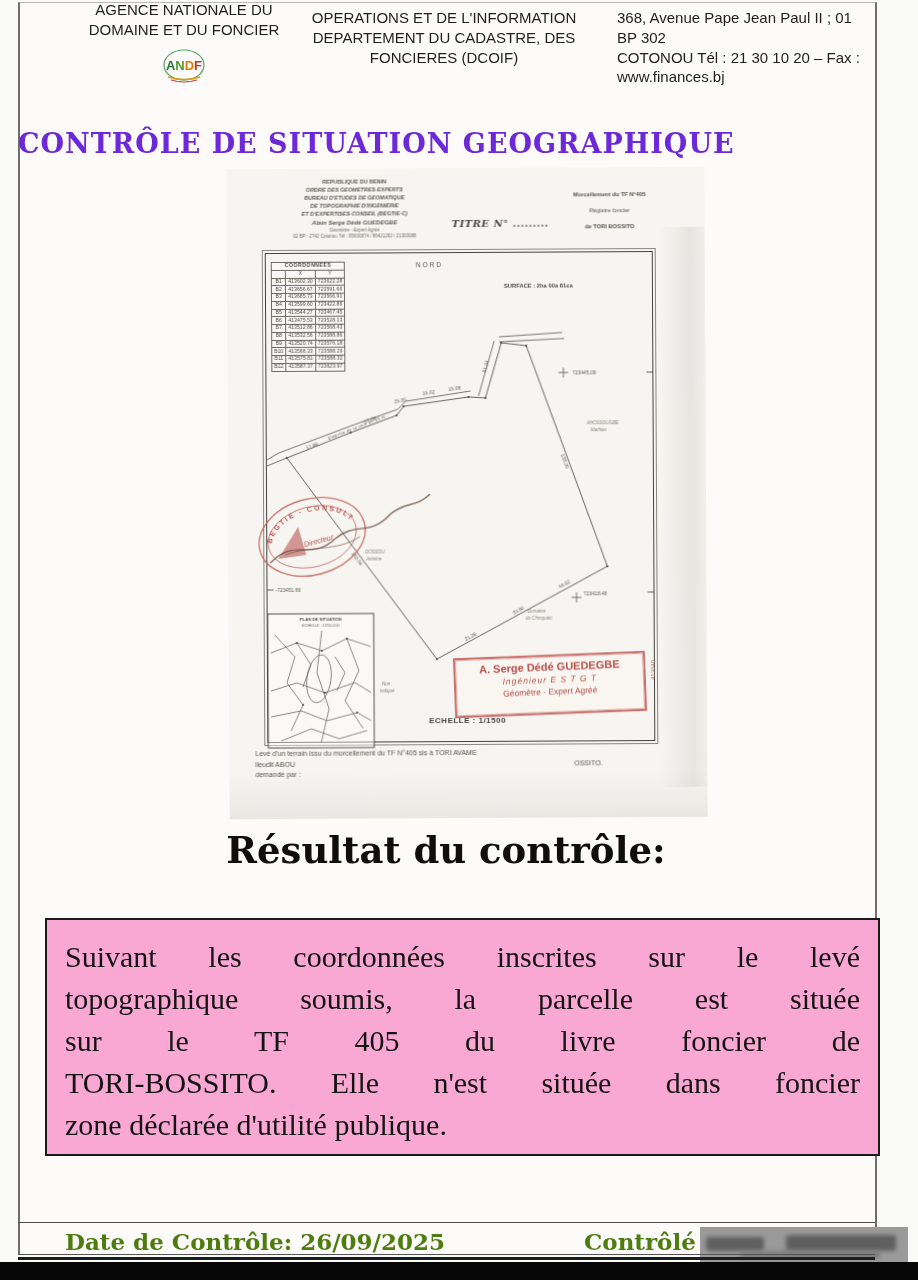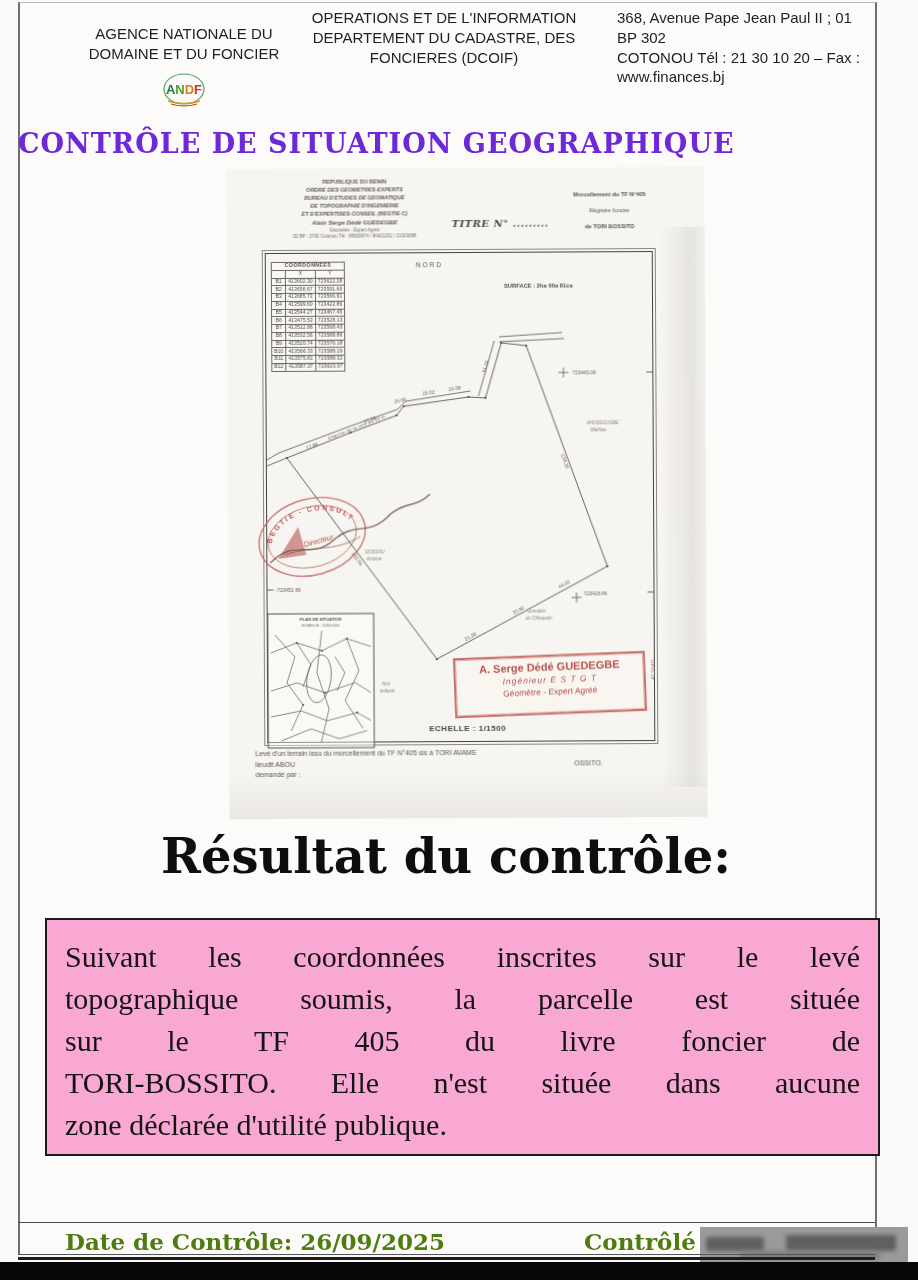--- a/index.html
+++ b/index.html
@@ -33,50 +33,50 @@
   .refblk .b{font-weight:bold;}
   .pframe{left:38px;top:84px;width:386px;height:488px;border:1.6px solid #45433e;
     outline:0.8px solid #8a877e;outline-offset:2px;}
   .nord{left:150px;top:8px;font-size:6.5px;letter-spacing:2px;color:#5a574f;}
   .surface{left:238px;top:30px;font-size:5.8px;font-weight:bold;color:#4d4b45;}
   table.coords{border-collapse:collapse;font-size:5.2px;color:#4c4a45;background:rgba(255,255,255,0.35);}
   table.coords th,table.coords td{border:0.6px solid #6e6b63;padding:0.4px 2px;text-align:center;
     font-weight:normal;line-height:1.15;}
   table.coords .ttl{font-weight:bold;letter-spacing:0.5px;}
   .cap{font-size:7px;line-height:1.5;color:#5a574f;}
-  .echelle{font-size:8px;font-weight:bold;color:#474540;letter-spacing:0.5px;margin-top:8px;}
+  .echelle{font-size:8px;font-weight:bold;color:#474540;letter-spacing:0.5px;}
   .rstamp{border:2px solid rgba(193,88,84,0.85);box-shadow:inset 0 0 0 1px rgba(193,88,84,0.4);
     text-align:center;color:#b5504c;transform:rotate(-2deg);background:rgba(255,250,248,0.25);padding-top:4px;}
   .rstamp .l1{font-weight:bold;font-size:11px;}
   .rstamp .l2{font-style:italic;font-size:8.5px;margin-top:2px;letter-spacing:1px;}
   .rstamp .l3{font-size:8.5px;margin-top:2px;}
   .vcoord{color:#a8766e;font-size:6px;transform:rotate(-90deg);}
   
   .rhead{left:18px;top:828px;width:856px;text-align:center;font-family:"DejaVu Serif", serif;
-    font-weight:bold;font-size:48px;color:#0e0e0e;}
+    font-weight:bold;font-size:37px;color:#0e0e0e;}
   .rbox{left:45px;top:918px;width:795px;height:200px;border:2px solid #1b1b1b;background:#f9a8d4;
     padding:16px 18px 18px 18px;font-family:"Liberation Serif", serif;font-size:30px;color:#141414;}
   .jline{text-align:justify;text-align-last:justify;line-height:42px;white-space:normal;}
   .jlast{text-align:left;line-height:42px;}
   
   .foot-rule{left:18px;top:1222px;width:857px;border-top:1.5px solid #4a4a4a;}
   .foot-rule2{left:18px;top:1254px;width:857px;border-top:1px solid #555;}
   .foot-rule3{left:18px;top:1257px;width:857px;border-top:3px solid #1d1d1d;}
   .foot-text{top:1228px;font-family:"DejaVu Serif", serif;font-weight:bold;font-size:23px;color:#4d7c0f;margin-left:19px;}
   .redact{left:700px;top:1227px;width:208px;height:37px;background:#9a9a9a;overflow:hidden;}
   .redact .smudge{position:absolute;filter:blur(2px);background:#5f5f5f;border-radius:3px;}
   .blackbar{left:0;top:1262px;width:918px;height:18px;background:#070707;}
   svg text{font-family:"Liberation Sans", sans-serif;}
 </style>
 </head>
 <body>
 
 <div class="abs page-frame"></div>
 
-<div class="abs hdr center" style="left:58px;top:24px;width:252px;">
+<div class="abs hdr center" style="left:58px;top:0;width:252px;">
   <div>AGENCE NATIONALE DU</div>
   <div>DOMAINE ET DU FONCIER</div>
   <div style="margin-top:6px;">
     <svg width="52" height="42" viewBox="0 0 52 42">
       <ellipse cx="26" cy="19" rx="20" ry="15" fill="none" stroke="#2f8a3f" stroke-width="1.2" opacity="0.8"></ellipse>
       <text x="26" y="24" text-anchor="middle" font-size="13" font-weight="bold">
         <tspan fill="#1e7a33">A</tspan><tspan fill="#4f9a2c">N</tspan><tspan fill="#e07b10">D</tspan><tspan fill="#c0392b">F</tspan>
       </text>
       <path d="M10 31 Q26 36 42 31" stroke="#d4a017" stroke-width="1.6" fill="none"></path>
       <path d="M13 34 Q26 38 39 34" stroke="#c0392b" stroke-width="1" fill="none"></path>
@@ -314,21 +314,21 @@
   </div>
   <div class="abs cap" style="left:345px;top:591px;">OSSITO.</div>
 </div>
 
 <div class="abs rhead">Résultat du contrôle:</div>
 
 <div class="abs rbox">
   <div class="jline">Suivant les coordonnées inscrites sur le levé</div>
   <div class="jline">topographique soumis, la parcelle est située</div>
   <div class="jline">sur le TF 405 du livre foncier de</div>
-  <div class="jline">TORI-BOSSITO. Elle n'est située dans aucune</div>
+  <div class="jline">TORI-BOSSITO. Elle n'est située dans foncier</div>
   <div class="jlast">zone déclarée d'utilité publique.</div>
 </div>
 
 <div class="abs foot-rule"></div>
 
 <div class="abs foot-text" style="left:46px;">
   <span>Date de Contrôle:</span>
   <span>26/09/2025</span>
 </div>
 

